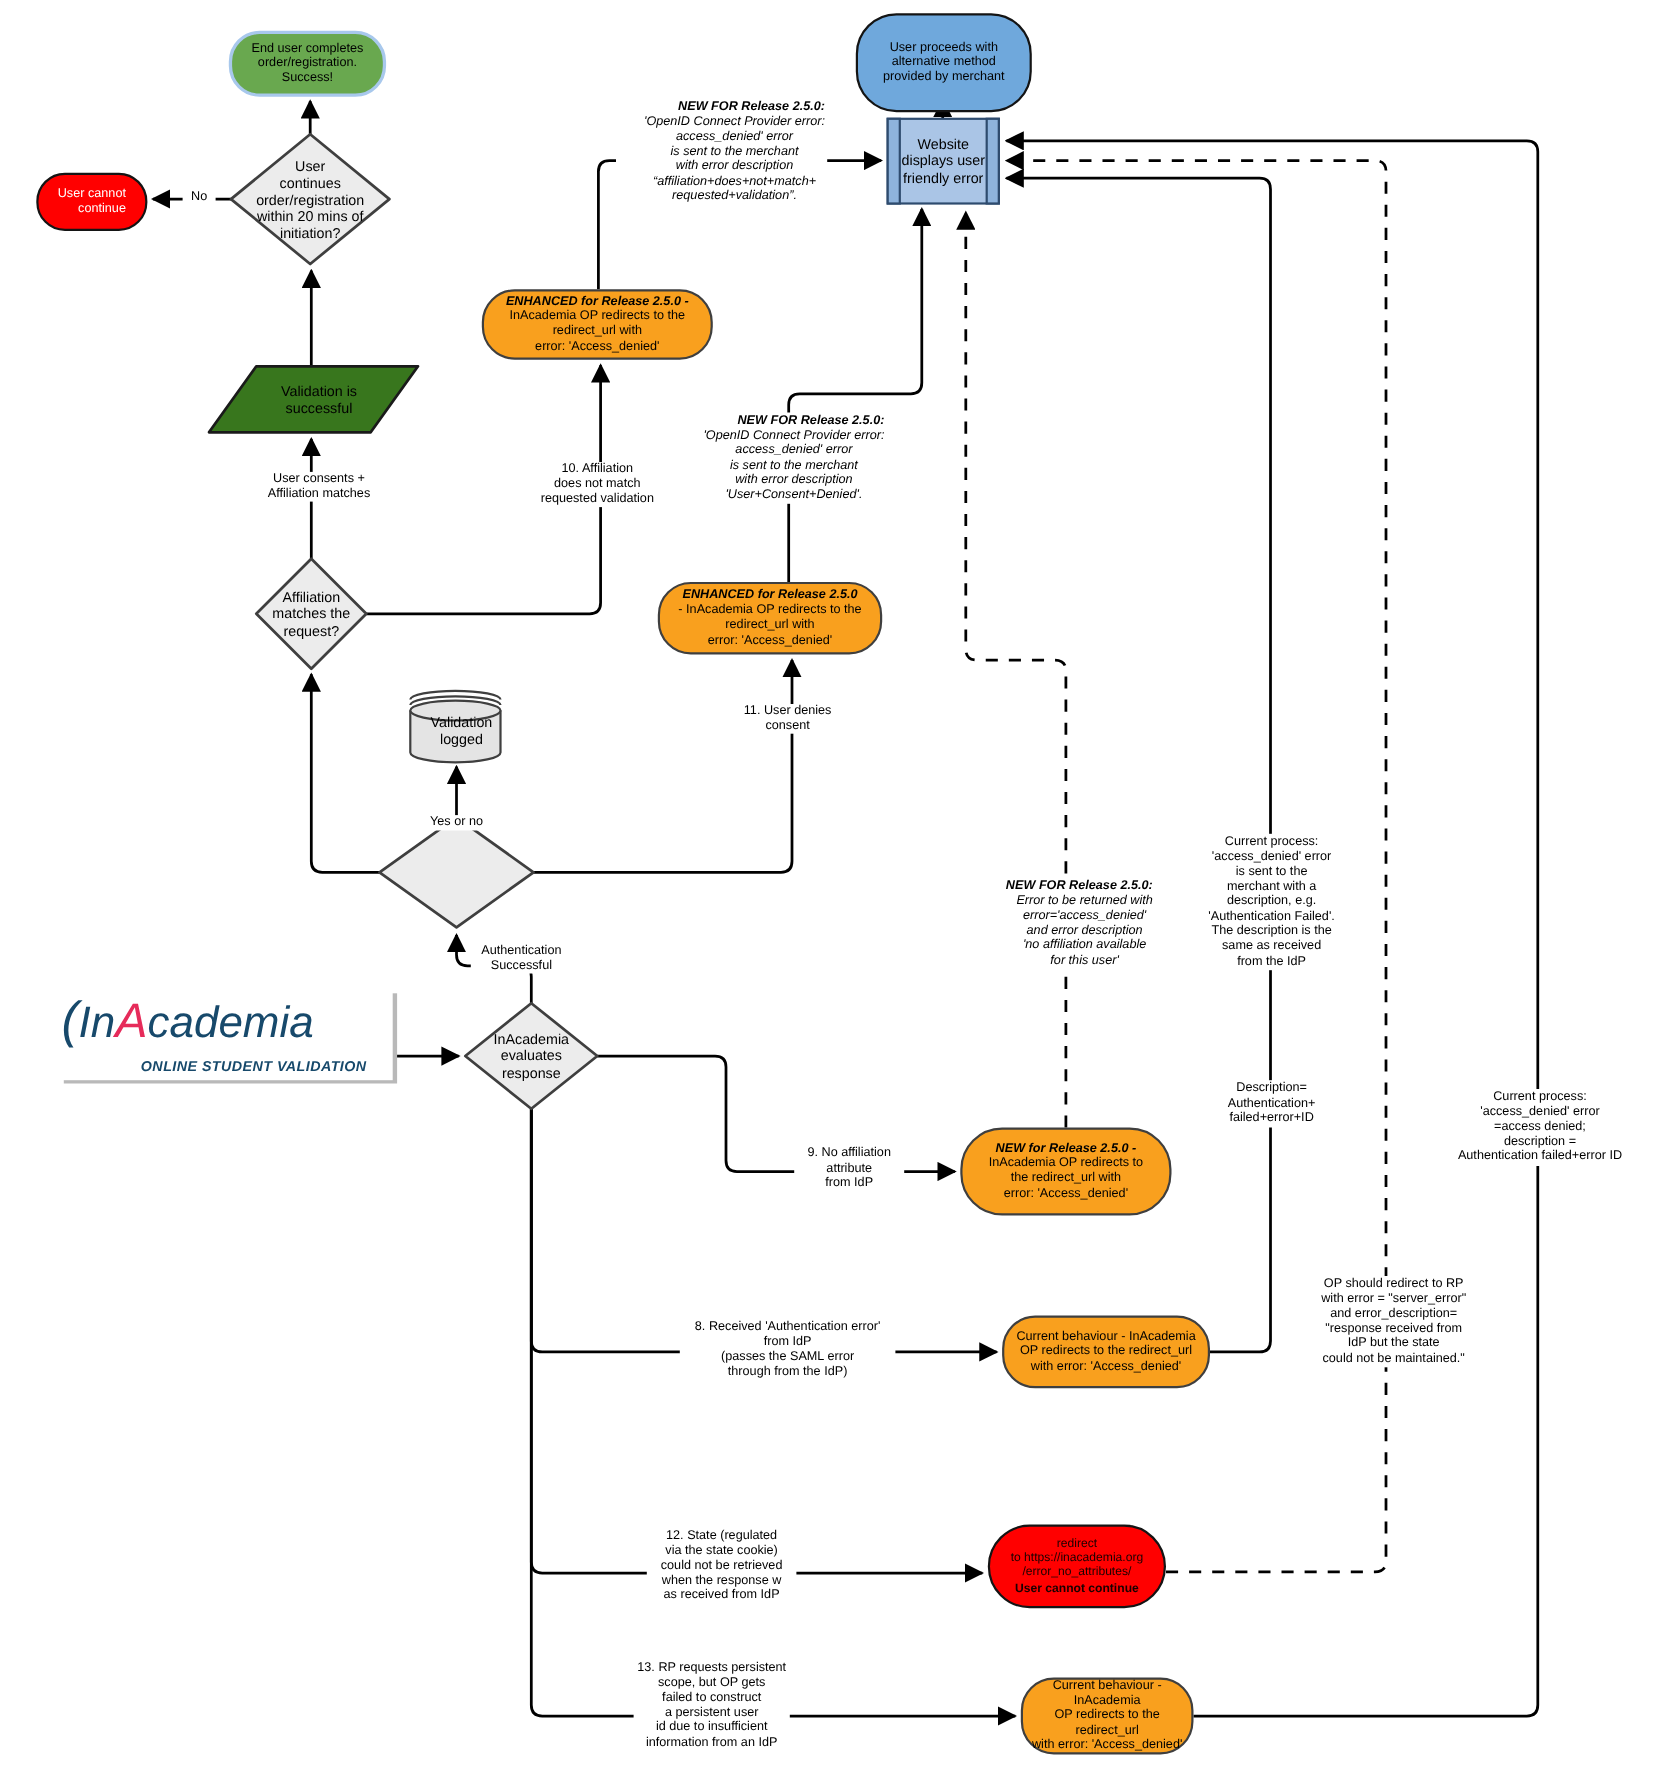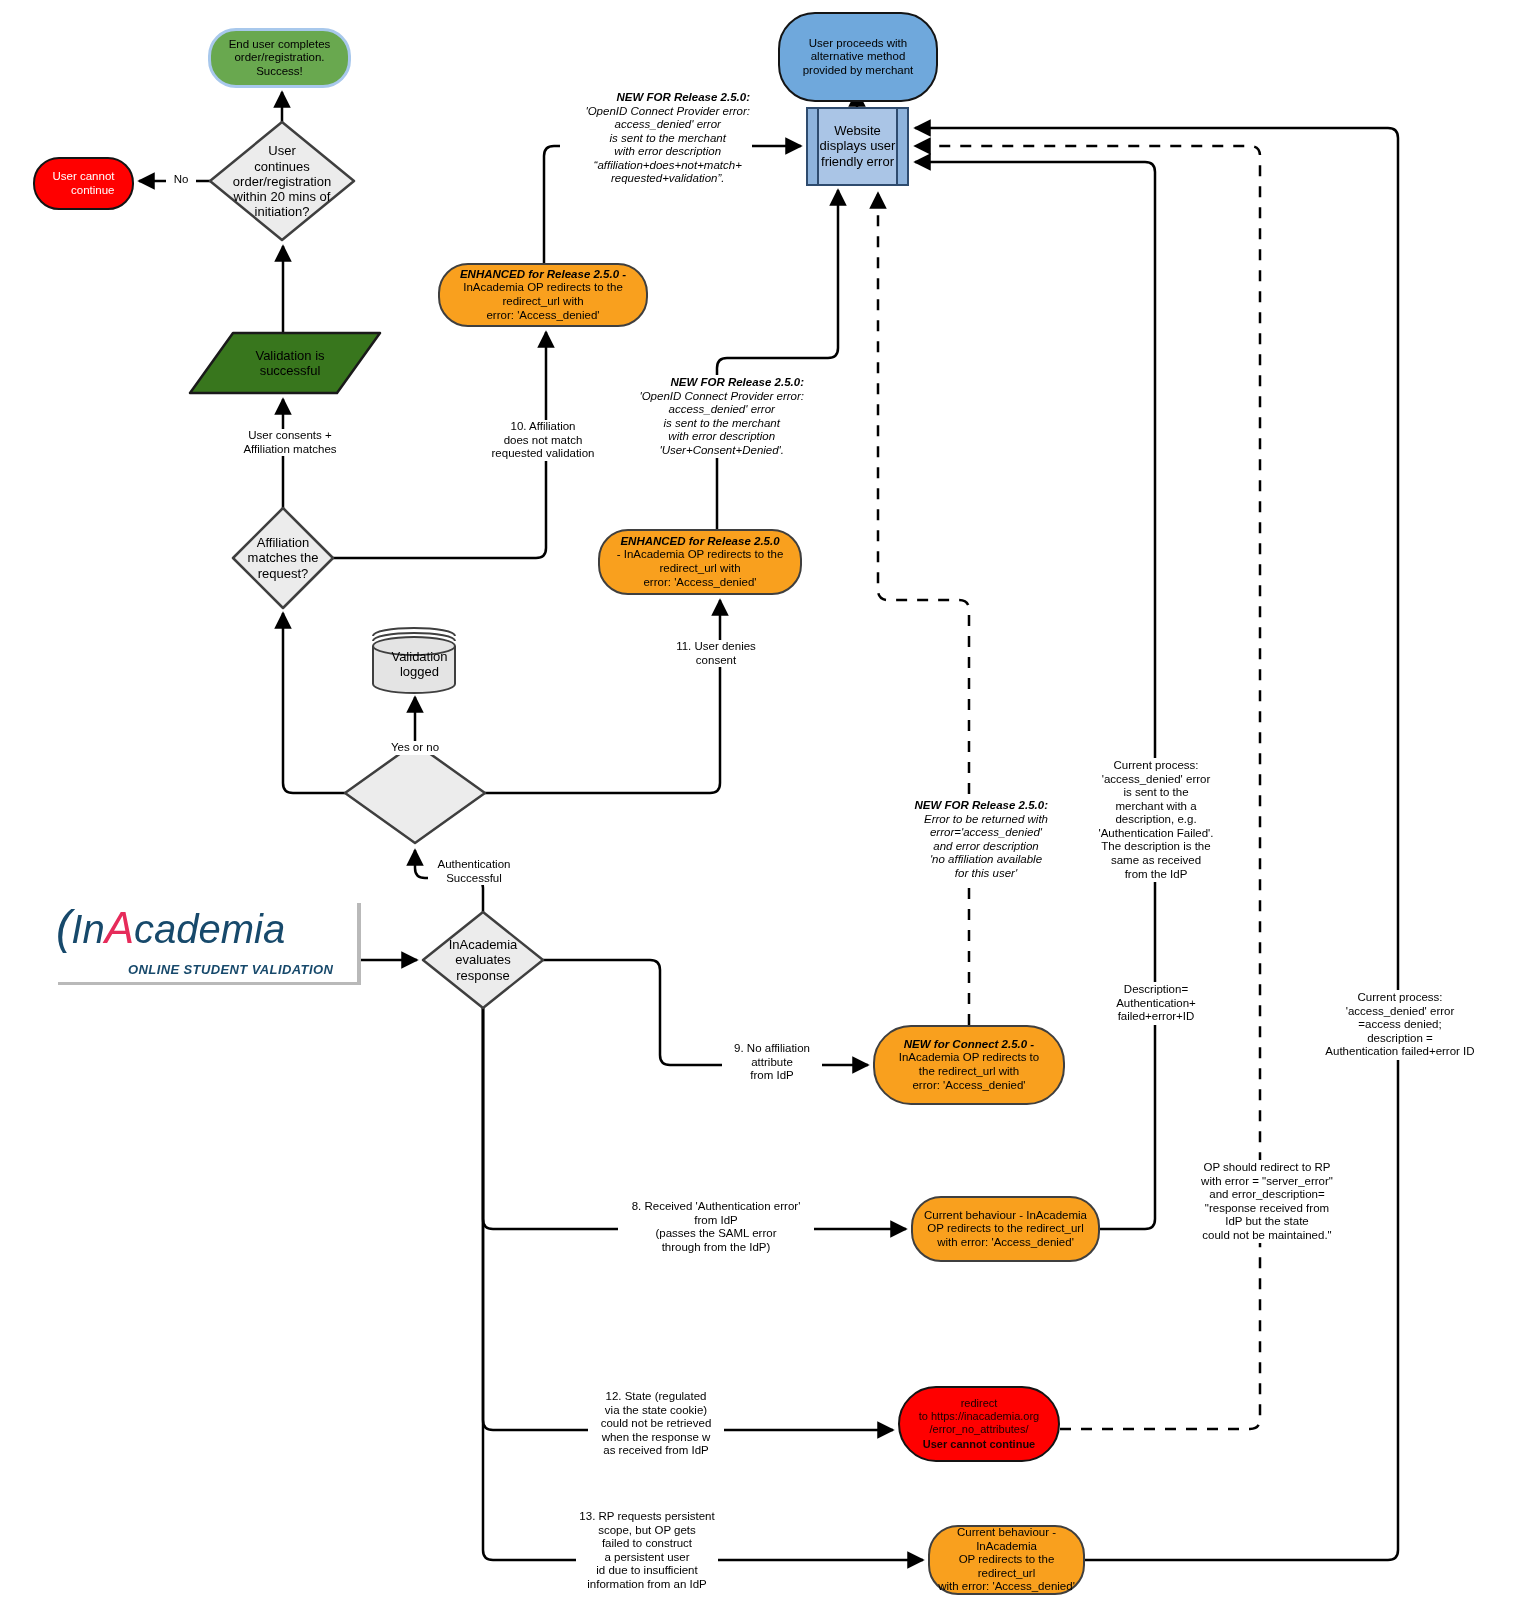--- a/index.html
+++ b/index.html
@@ -117,21 +117,21 @@
   </div>
 
   <div class="node round" style="left:598px;top:529px;width:204px;height:66px;">
     <span class="nt">ENHANCED for Release 2.5.0</span>
     <span>- InAcademia OP redirects to  the
 redirect_url with
 error: 'Access_denied'</span>
   </div>
 
   <div class="node round" style="left:873px;top:1025px;width:192px;height:80px;border-radius:38px;">
-    <span class="nt">NEW for Connect 2.5.0 -</span>
+    <span class="nt">NEW for Release 2.5.0 -</span>
     <span>InAcademia OP redirects to
 the redirect_url with
 error: 'Access_denied'</span>
   </div>
 
   <div class="node round" style="left:911px;top:1196px;width:189px;height:66px;">
     <span>Current behaviour - InAcademia
 OP redirects to  the redirect_url
 with error: 'Access_denied'</span>
   </div>

